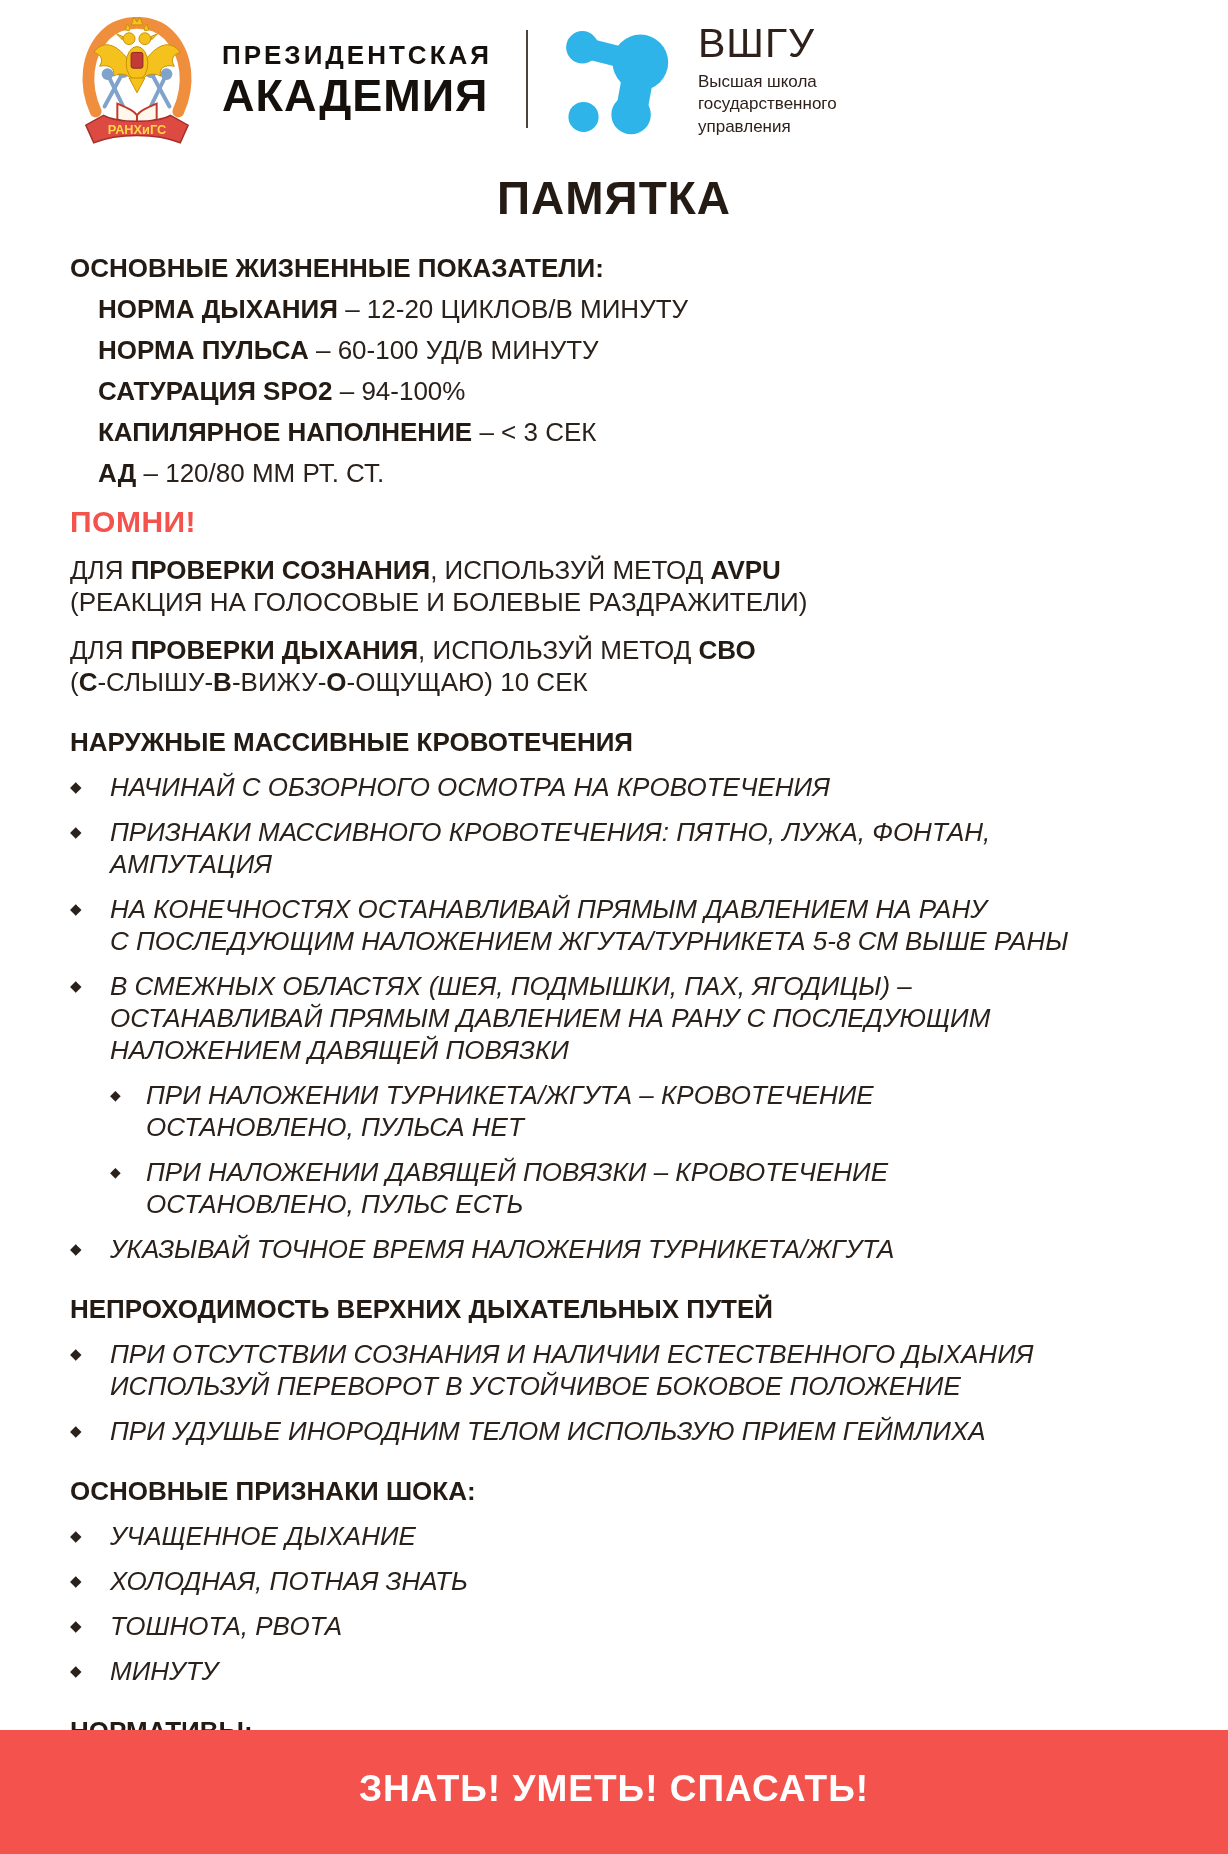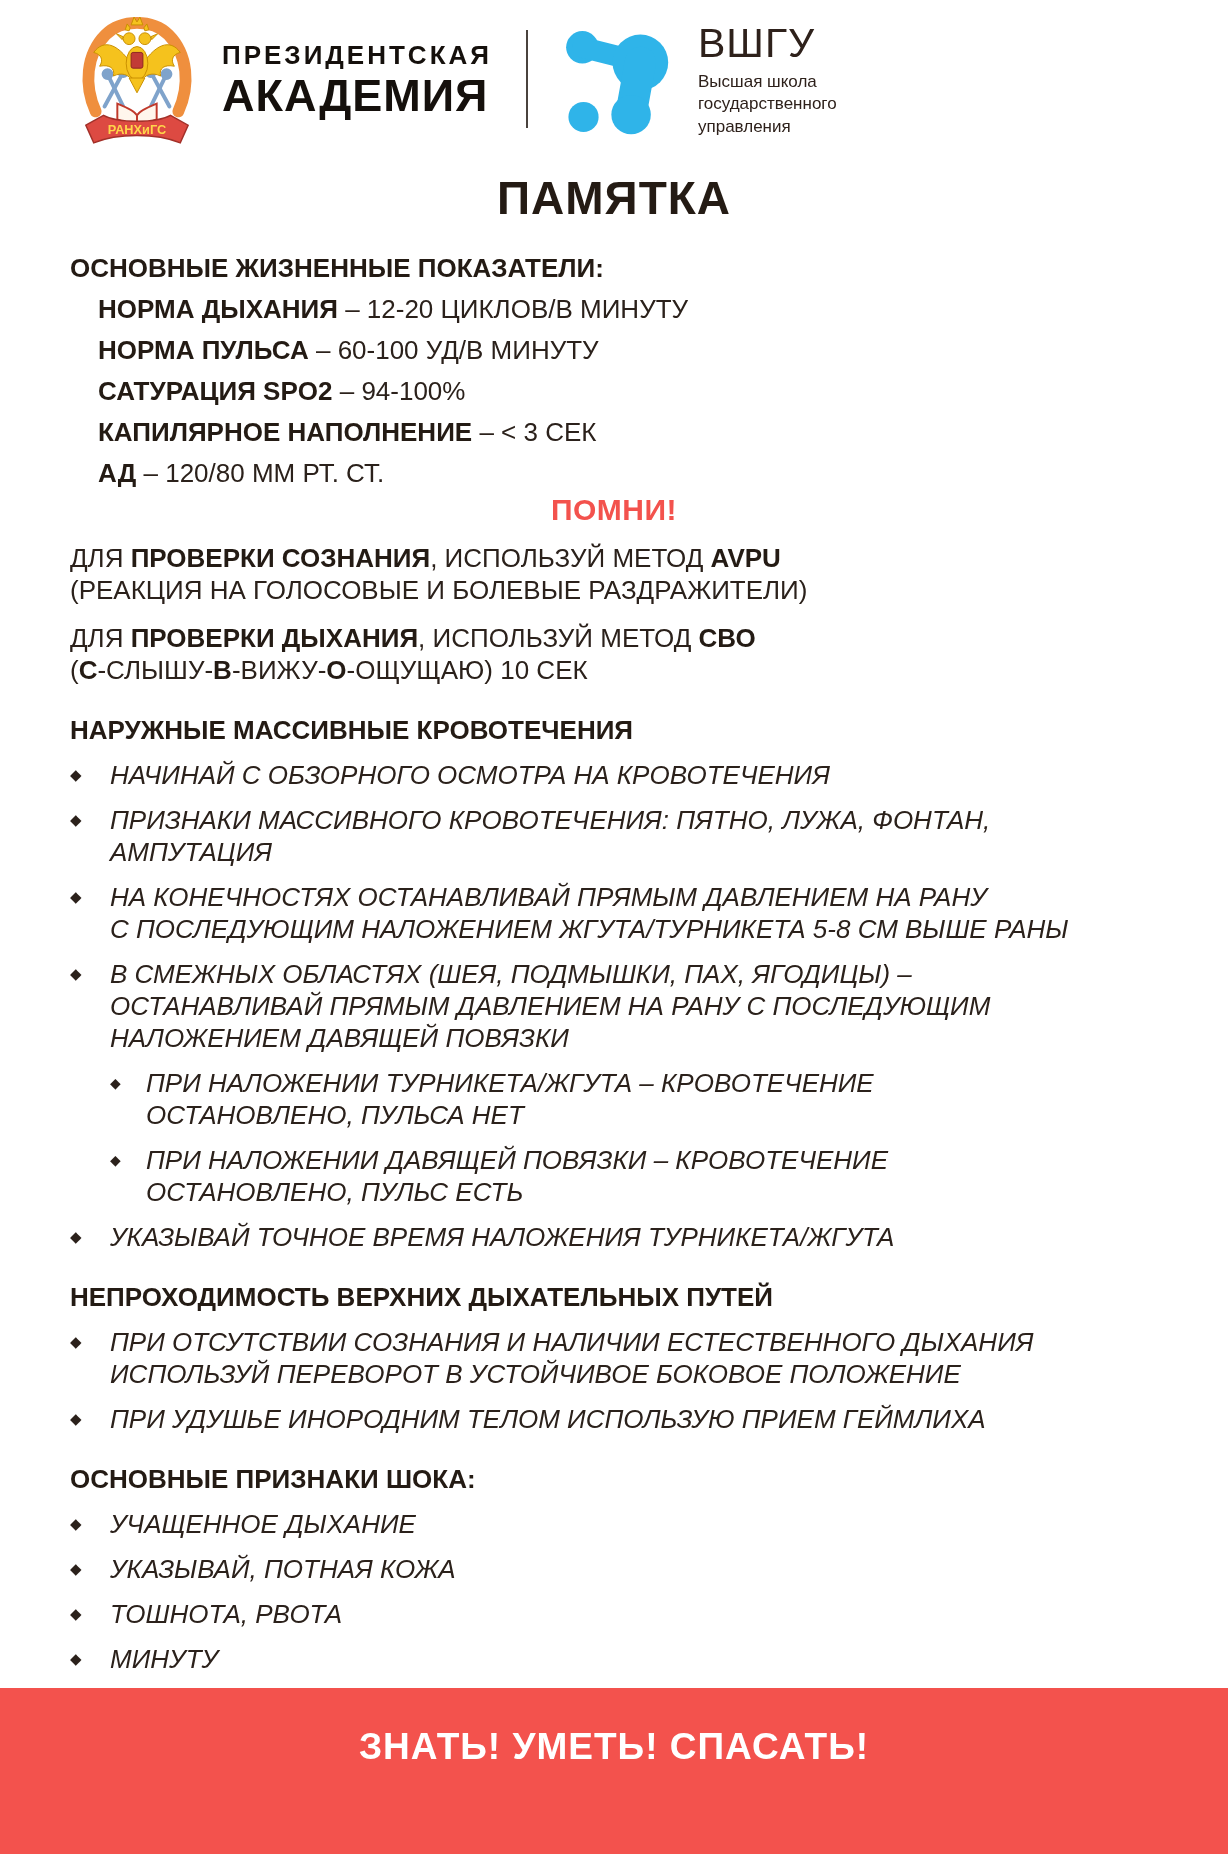--- a/index.html
+++ b/index.html
@@ -28,36 +28,36 @@
   .content{padding:0 70px;}
   .doc-title{
     text-align:center;font-size:46px;font-weight:800;color:#241B14;
     margin:26px 0 0 0;line-height:1.05;letter-spacing:1px;
   }
   .h-bold{font-size:26px;font-weight:800;color:#241B14;line-height:32px;}
   .vitals{margin-top:30px;}
   .vital-row{font-size:26px;line-height:32px;margin-top:9px;}
   .vital-row .lbl{font-weight:800;color:#241B14;margin-left:28px;}
   .remember{
-    text-align:center;font-size:30px;font-weight:800;color:#F3524D;
-    margin-top:4px;line-height:1.1;letter-spacing:.5px;
+    text-align:left;font-size:30px;font-weight:800;color:#F3524D;
+    margin-top:16px;line-height:1.1;letter-spacing:.5px;
   }
   .check-para{font-size:26px;line-height:32px;margin-top:16px;}
   .b{font-weight:700;color:#241B14;}
   .section-heading{margin-top:28px;}
   .bullet{display:flex;margin-top:13px;}
   .bullet .marker{flex:0 0 40px;font-size:15px;line-height:32px;color:#2B211B;}
   .bullet .btxt{font-size:26px;line-height:32px;font-style:italic;}
   .bullet.sub{margin-left:40px;}
   .bullet.sub .marker{flex:0 0 36px;font-size:14px;}
   .norms{margin-top:28px;}
   .norm-row{font-size:26px;line-height:32px;margin-top:8px;}
   
   .footer-banner{
-    position:absolute;left:0;bottom:0;width:100%;height:166px;
+    position:absolute;left:0;bottom:0;width:100%;height:124px;
     background:#F3524D;display:flex;justify-content:center;align-items:flex-start;
   }
   .footer-slogan{
     margin-top:38px;color:#ffffff;font-size:37px;font-weight:800;letter-spacing:1px;
   }
 </style>
 </head>
 <body>
 
 <div class="page">
@@ -200,21 +200,21 @@
     </div>
 
     <div>
       <div class="h-bold section-heading">ОСНОВНЫЕ ПРИЗНАКИ ШОКА:</div>
       <div class="bullet">
           <span class="marker">◆</span>
           <div class="btxt">УЧАЩЕННОЕ ДЫХАНИЕ</div>
         </div>
       <div class="bullet">
           <span class="marker">◆</span>
-          <div class="btxt">УКАЗЫВАЙ, ПОТНАЯ КОЖА</div>
+          <div class="btxt">ХОЛОДНАЯ, ПОТНАЯ ЗНАТЬ</div>
         </div>
       <div class="bullet">
           <span class="marker">◆</span>
           <div class="btxt">ТОШНОТА, РВОТА</div>
         </div>
       <div class="bullet">
           <span class="marker">◆</span>
           <div class="btxt">МИНУТУ</div>
         </div>
     </div>

